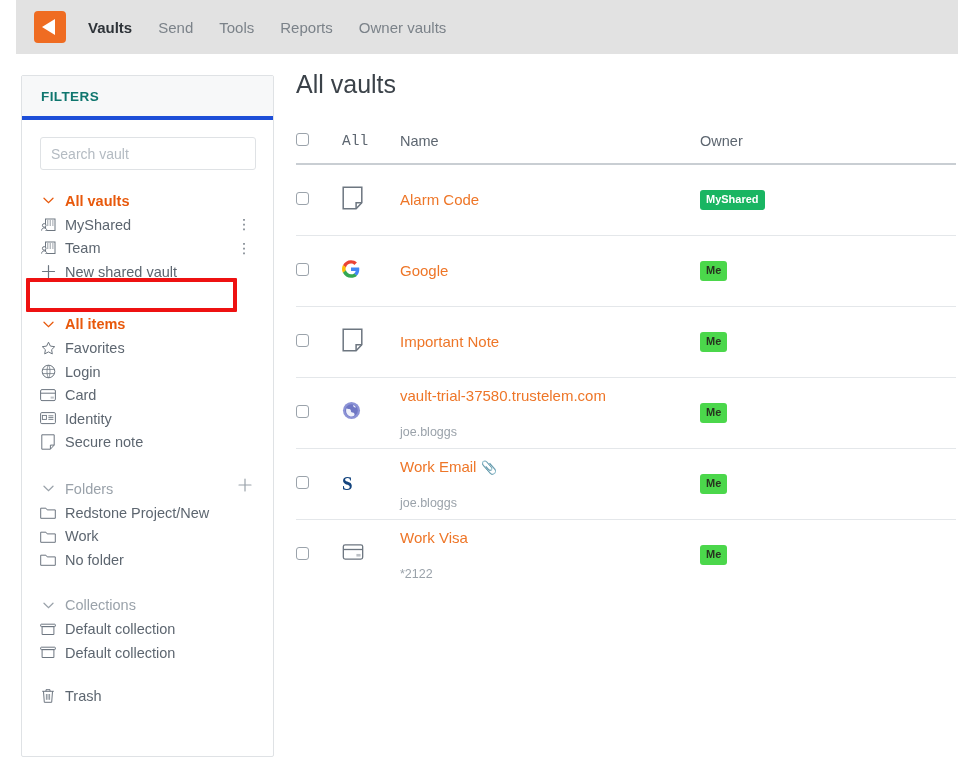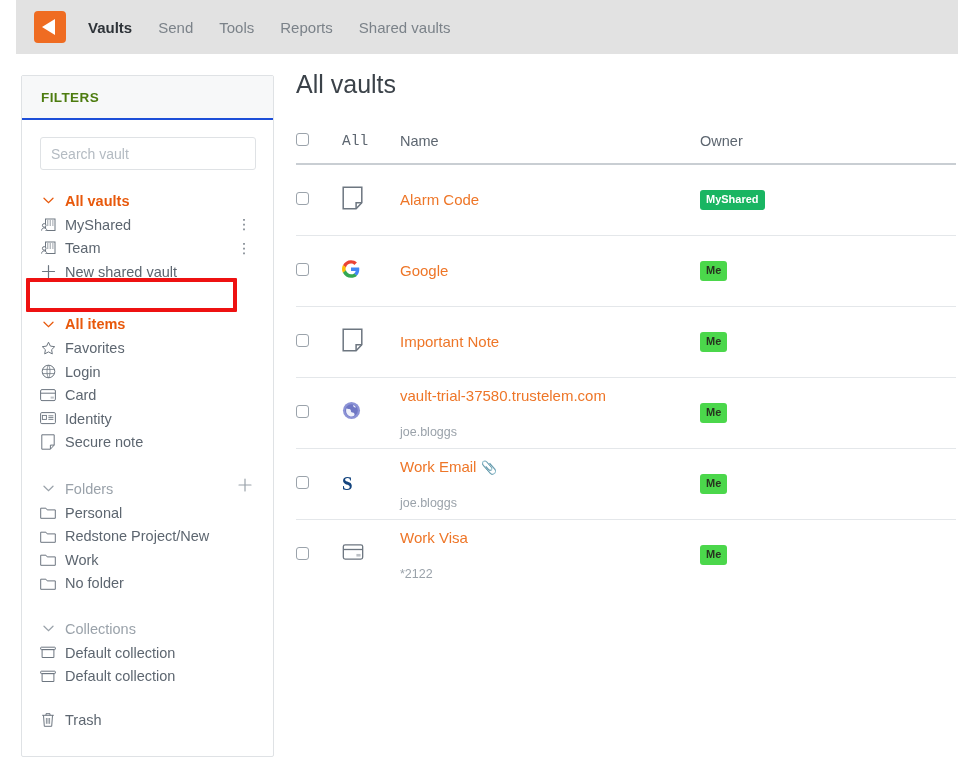--- a/index.html
+++ b/index.html
@@ -43,23 +43,23 @@
 
   
   .sidebar{
     position:absolute; left:21px; top:75px; width:253px; height:682px;
     background:#ffffff;
     border:1px solid #dfe2e5;
     border-radius:2px;
   }
   .filters-head{
     height:44px; background:#f7f8f9;
-    border-bottom:2px solid #1d4ed8;
+    border-bottom:4px solid #1d4ed8;
     display:flex; align-items:center; padding-left:19px;
-    font-size:13.5px; font-weight:700; letter-spacing:.4px; color:#4d7c0f;
+    font-size:13.5px; font-weight:700; letter-spacing:.4px; color:#0f766e;
   }
   .sb-body{ padding:17px 18px 0 18px; }
   .search-input{
     width:216px; height:33px;
     border:1px solid #dfe2e5; border-radius:3px;
     padding:0 10px; font-size:14px;
     font-family:"Liberation Sans", sans-serif;
     color:#55606b; outline:none; background:#fff;
     display:block;
   }
@@ -157,21 +157,21 @@
 
 <div class="topbar">
   <div class="logo">
     <span class="tri"></span>
     <span class="bar"></span>
   </div>
   <div class="navitem active">Vaults</div>
   <div class="navitem">Send</div>
   <div class="navitem">Tools</div>
   <div class="navitem">Reports</div>
-  <div class="navitem">Shared vaults</div>
+  <div class="navitem">Owner vaults</div>
 </div>
 
 <div class="sidebar">
 
   <div class="filters-head">FILTERS</div>
 
   <div class="sb-body">
 
     <input class="search-input" type="text" placeholder="Search vault" style="">
 
@@ -292,28 +292,20 @@
             </svg>
         </span>
         <span>Folders</span>
         <span class="plus-right">
           <svg width="16" height="16" viewBox="0 0 16 16">
               <path d="M8 2v12M2 8h12" stroke="#9aa2aa" stroke-width="1.2" stroke-linecap="round"></path>
             </svg>
         </span>
       </div>
 
-      <div class="row">
-        <span class="ico">
-          <svg width="16" height="13" viewBox="0 0 16 13">
-              <path d="M.7 2.2h5.2l1.3 1.7h8.1v8.4H.7z" fill="none" stroke="#6d7680" stroke-width="1"></path>
-            </svg>
-        </span>
-        <span>Personal</span>
-      </div>
 
       <div class="row">
         <span class="ico">
           <svg width="16" height="13" viewBox="0 0 16 13">
               <path d="M.7 2.2h5.2l1.3 1.7h8.1v8.4H.7z" fill="none" stroke="#6d7680" stroke-width="1"></path>
             </svg>
         </span>
         <span>Redstone Project/New</span>
       </div>
 

